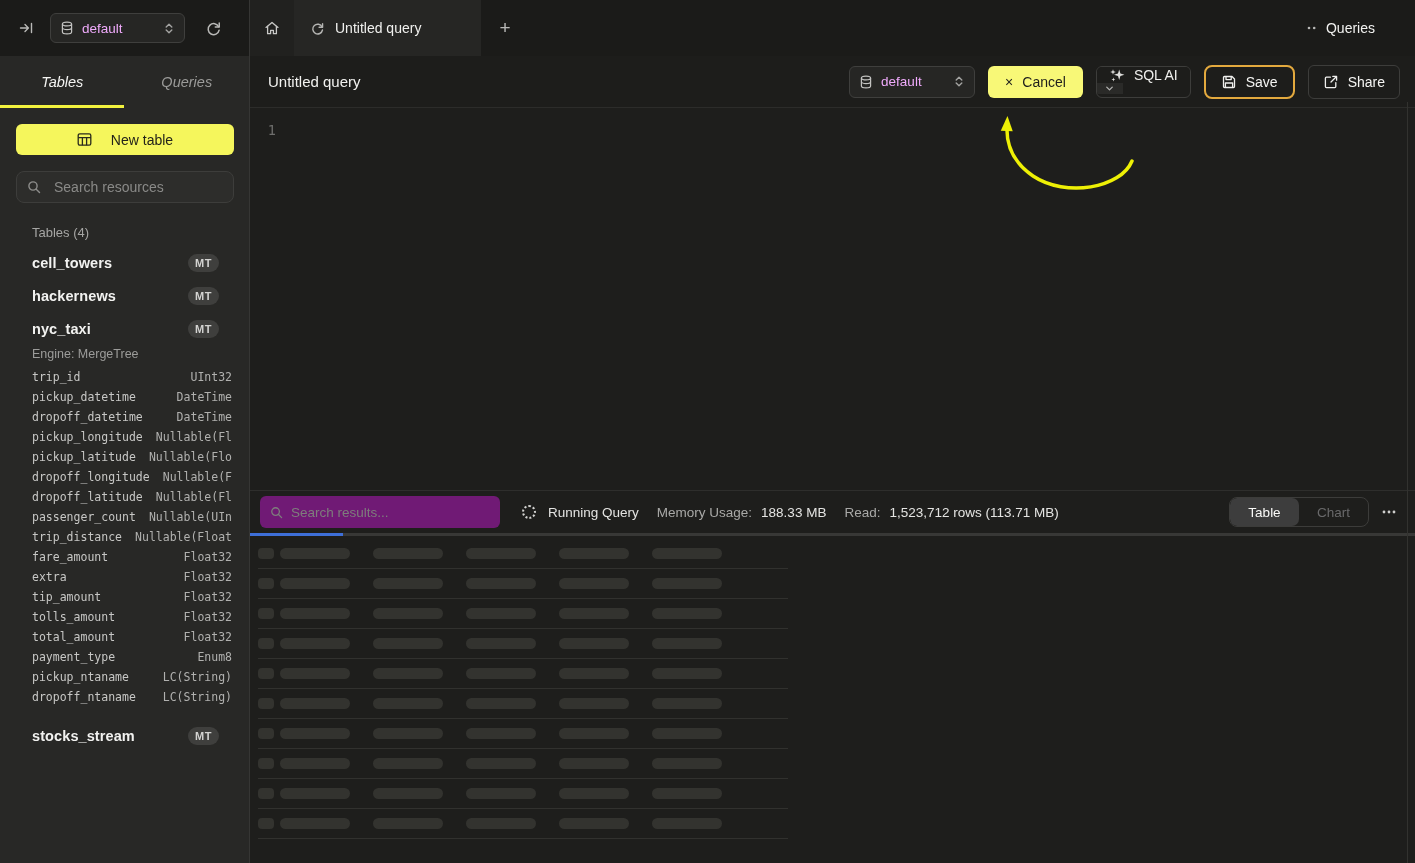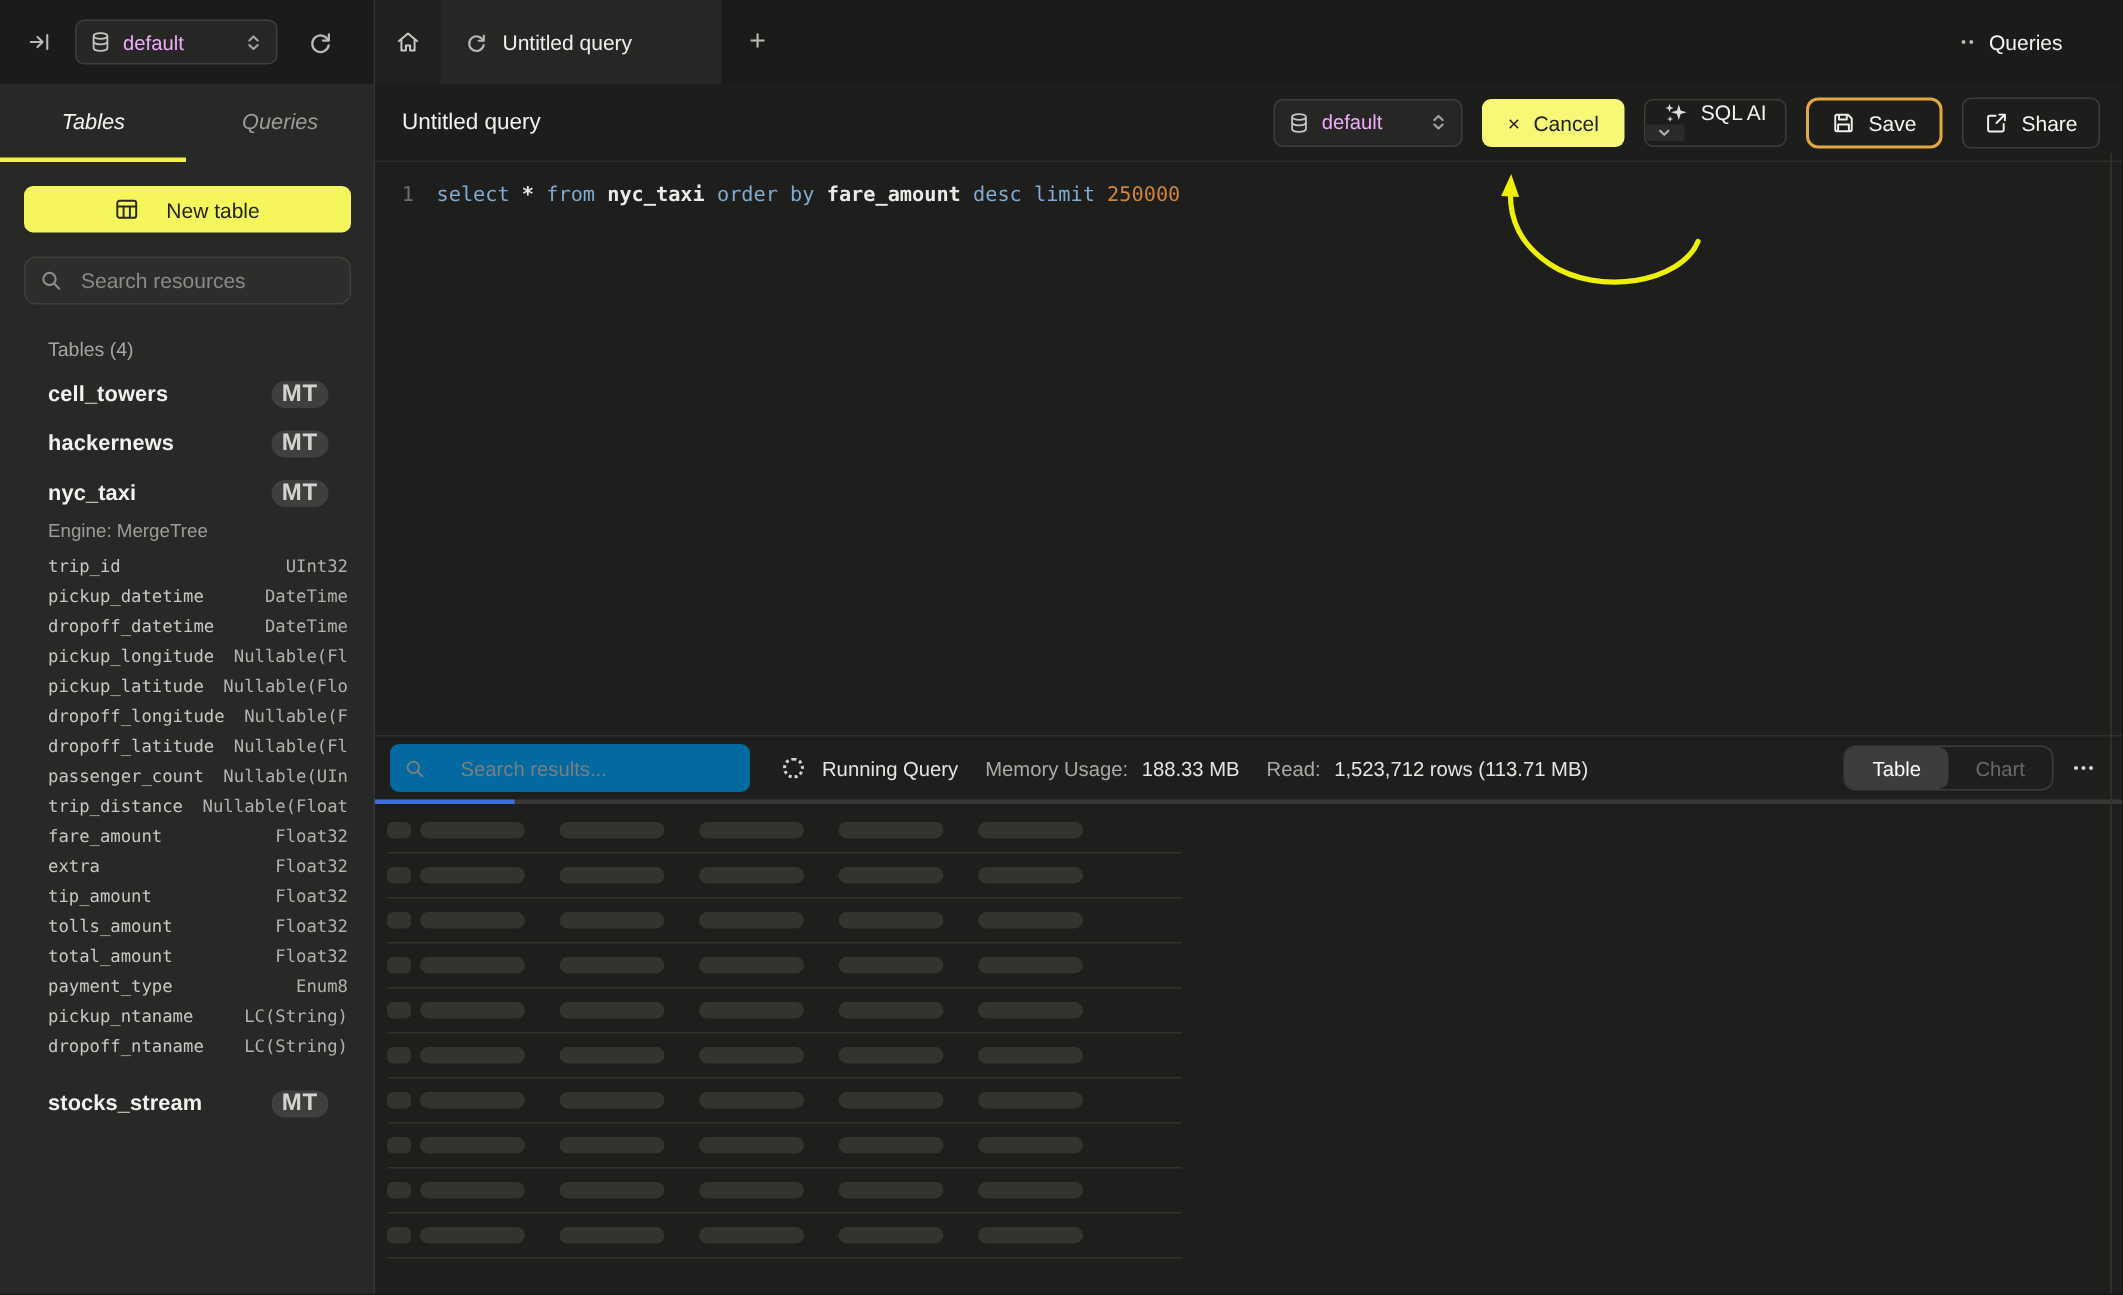--- a/index.html
+++ b/index.html
@@ -20,21 +20,21 @@
   .sb-tab.active { color:#f4f4f2; }
   .sb-tab-underline { position:absolute; left:0; bottom:0; width:124px; height:3px; background:#f2f23e; }
   .sb-body { padding:16px 16px 0 16px; }
   .new-table-btn { width:218px; height:31px; background:#f5f65c; border:none; border-radius:6px; display:flex; align-items:center; justify-content:center; gap:19px; font-size:14px; color:#23231a; font-family:inherit; cursor:pointer; }
   .sb-search { margin-top:16px; width:218px; height:32px; background:#2d2d2b; border:1px solid #3d3d3b; border-radius:8px; display:flex; align-items:center; gap:13px; padding:0 10px; }
   .sb-search input { flex:1; background:transparent; border:none; outline:none; color:#d5d5d3; font-size:14px; font-family:inherit; min-width:0; }
   .sb-search input::placeholder { color:#8a8a88; }
   .sb-section-label { margin:22px 0 6px 16px; font-size:13px; color:#a6a6a4; }
   .tbl-row { height:33px; display:flex; align-items:center; justify-content:space-between; padding:0 14px 0 16px; cursor:pointer; }
   .tbl-name { font-size:14.5px; font-weight:700; color:#f2f2f0; letter-spacing:.1px; }
-  .badge { min-width:30px; height:18px; border-radius:9px; background:#3f3f3d; color:#d3d3d1; font-size:16px; font-weight:700; letter-spacing:.5px; display:flex; align-items:center; justify-content:center; padding:0 7px; }
+  .badge { min-width:30px; height:18px; border-radius:9px; background:#3f3f3d; color:#d3d3d1; font-size:11px; font-weight:700; letter-spacing:.5px; display:flex; align-items:center; justify-content:center; padding:0 7px; }
   .engine-label { margin:2px 0 6px 16px; font-size:12.5px; color:#9c9c9a; }
   .col-row { height:20px; display:flex; align-items:center; justify-content:space-between; padding:0 1px 0 16px; font-family:"DejaVu Sans Mono", monospace; font-size:11.5px; }
   .col-name { color:#c7c7c5; }
   .col-type { color:#b1b1af; }
   .cols-wrap { margin-bottom:12px; }
 
   
   .main { position:absolute; left:250px; top:0; right:0; bottom:0; display:flex; flex-direction:column; background:#1e1e1c; }
   .tabbar { height:56px; background:#1b1b19; display:flex; align-items:stretch; flex-shrink:0; }
   .home-tab { width:44px; background:#21211f; border:none; color:#c9c9c7; display:flex; align-items:center; justify-content:center; cursor:pointer; }
@@ -61,21 +61,21 @@
   .code-line { display:flex; align-items:baseline; font-family:"DejaVu Sans Mono", monospace; font-size:13.5px; line-height:18px; }
   .line-num { width:26px; text-align:right; color:#6e6e6c; margin-right:15px; flex-shrink:0; }
   .code { white-space:pre; }
   .tok-kw { color:#7fabd3; }
   .tok-id { color:#eaeae8; font-weight:700; }
   .tok-num { color:#d2853f; }
 
   
   .results { height:373px; flex-shrink:0; border-top:1px solid #2e2e2c; background:#1e1e1c; display:flex; flex-direction:column; }
   .results-header { height:42px; display:flex; align-items:center; padding:0 18px 0 10px; flex-shrink:0; }
-  .results-search { width:240px; height:32px; background:#0369a1; border-radius:6px; display:flex; align-items:center; gap:24px; padding:0 10px; flex-shrink:0; }
+  .results-search { width:240px; height:32px; background:#701a75; border-radius:6px; display:flex; align-items:center; gap:8px; padding:0 10px; flex-shrink:0; }
   .results-search input { flex:1; background:transparent; border:none; outline:none; color:#cfcfcd; font-size:13.5px; font-family:inherit; min-width:0; }
   .results-search input::placeholder { color:#7e7e7c; }
   .spinner { width:14px; height:14px; border:2px dotted #d2d2d0; border-radius:50%; margin-left:22px; flex-shrink:0; animation:spin 1.4s linear infinite; }
   @keyframes spin { to { transform:rotate(360deg); } }
   .status-text { margin-left:12px; font-size:13.5px; color:#e4e4e2; }
   .stat-label { margin-left:18px; font-size:13.5px; color:#a9a9a7; }
   .stat-value { margin-left:9px; font-size:13.5px; color:#e4e4e2; }
   .results-spacer { flex:1; }
   .view-toggle { height:30px; border:1px solid #3c3c3a; border-radius:8px; display:flex; overflow:hidden; }
   .view-seg { width:69px; display:flex; align-items:center; justify-content:center; font-size:13.5px; background:transparent; border:none; color:#69696a; font-family:inherit; cursor:pointer; }
@@ -343,21 +343,20 @@
               </svg>
           </span>
           <span>Share</span>
         </button>
       </div>
     </div>
 
     <div class="editor">
       <div class="code-line">
         <span class="line-num">1</span>
-        <span class="code" id="sql-code"><span class="tok-kw">select </span><span class="tok-id">* </span><span class="tok-kw">from </span><span class="tok-id">nyc_taxi </span><span class="tok-kw">order by </span><span class="tok-id">fare_amount </span><span class="tok-kw">desc limit </span><span class="tok-num">250000</span></span>
       </div>
     </div>
 
     <div class="results">
       <div class="results-header">
         <div class="results-search">
           <span>
             <svg width="13" height="13" viewBox="0 0 14 14" fill="none" stroke="#7e7e7c" stroke-width="1.4" stroke-linecap="round">
                 <circle cx="6" cy="6" r="4.1"></circle>
                 <path d="M9.2 9.2 L12.5 12.5"></path>

